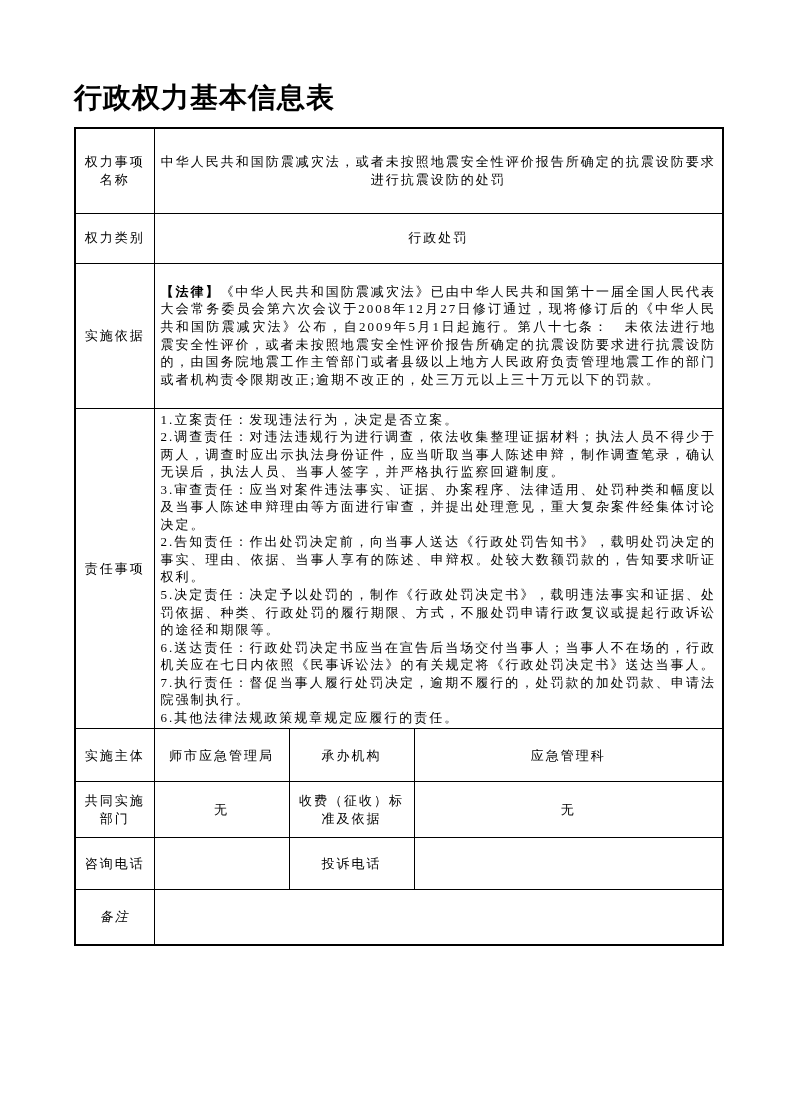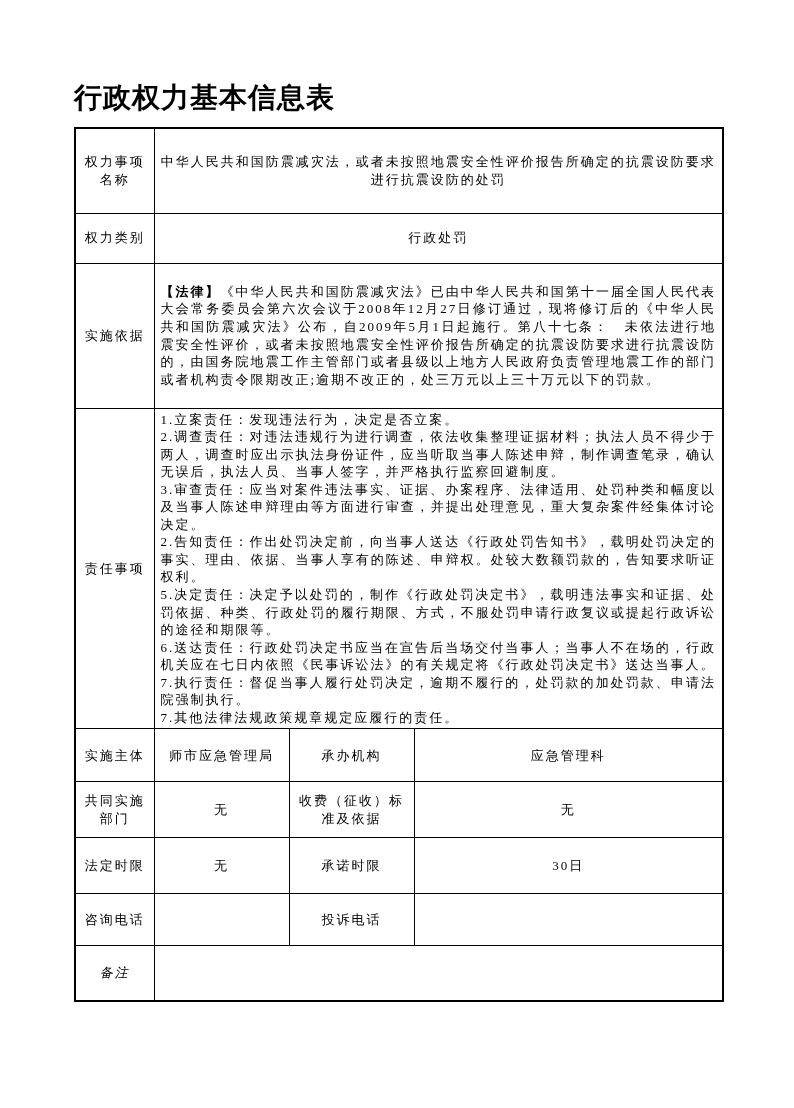--- a/index.html
+++ b/index.html
@@ -107,45 +107,39 @@
     <tr class="r4">
       <td class="lbl">责任事项</td>
       <td colspan="3" class="small-cell">
         <p>1.立案责任：发现违法行为，决定是否立案。</p>
         <p>2.调查责任：对违法违规行为进行调查，依法收集整理证据材料；执法人员不得少于两人，调查时应出示执法身份证件，应当听取当事人陈述申辩，制作调查笔录，确认无误后，执法人员、当事人签字，并严格执行监察回避制度。</p>
         <p>3.审查责任：应当对案件违法事实、证据、办案程序、法律适用、处罚种类和幅度以及当事人陈述申辩理由等方面进行审查，并提出处理意见，重大复杂案件经集体讨论决定。</p>
         <p>2.告知责任：作出处罚决定前，向当事人送达《行政处罚告知书》，载明处罚决定的事实、理由、依据、当事人享有的陈述、申辩权。处较大数额罚款的，告知要求听证权利。</p>
         <p>5.决定责任：决定予以处罚的，制作《行政处罚决定书》，载明违法事实和证据、处罚依据、种类、行政处罚的履行期限、方式，不服处罚申请行政复议或提起行政诉讼的途径和期限等。</p>
         <p>6.送达责任：行政处罚决定书应当在宣告后当场交付当事人；当事人不在场的，行政机关应在七日内依照《民事诉讼法》的有关规定将《行政处罚决定书》送达当事人。</p>
         <p>7.执行责任：督促当事人履行处罚决定，逾期不履行的，处罚款的加处罚款、申请法院强制执行。</p>
-        <p>7.其他法律法规政策规章规定应履行的责任。</p>
+        <p>6.其他法律法规政策规章规定应履行的责任。</p>
       </td>
     </tr>
 
     <tr class="r5">
       <td class="lbl">实施主体</td>
       <td>师市应急管理局</td>
       <td class="lbl">承办机构</td>
       <td>应急管理科</td>
     </tr>
 
 
     <tr class="r7">
       <td class="lbl">共同实施部门</td>
       <td>无</td>
       <td class="lbl">收费（征收）标准及依据</td>
       <td>无</td>
     </tr>
 
-    <tr class="r8">
-      <td class="lbl">法定时限</td>
-      <td>无</td>
-      <td class="lbl">承诺时限</td>
-      <td>30日</td>
-    </tr>
 
     <tr class="r9">
       <td class="lbl">咨询电话</td>
       <td></td>
       <td class="lbl">投诉电话</td>
       <td></td>
     </tr>
 
     <tr class="r10">
       <td class="lbl">备注</td>

